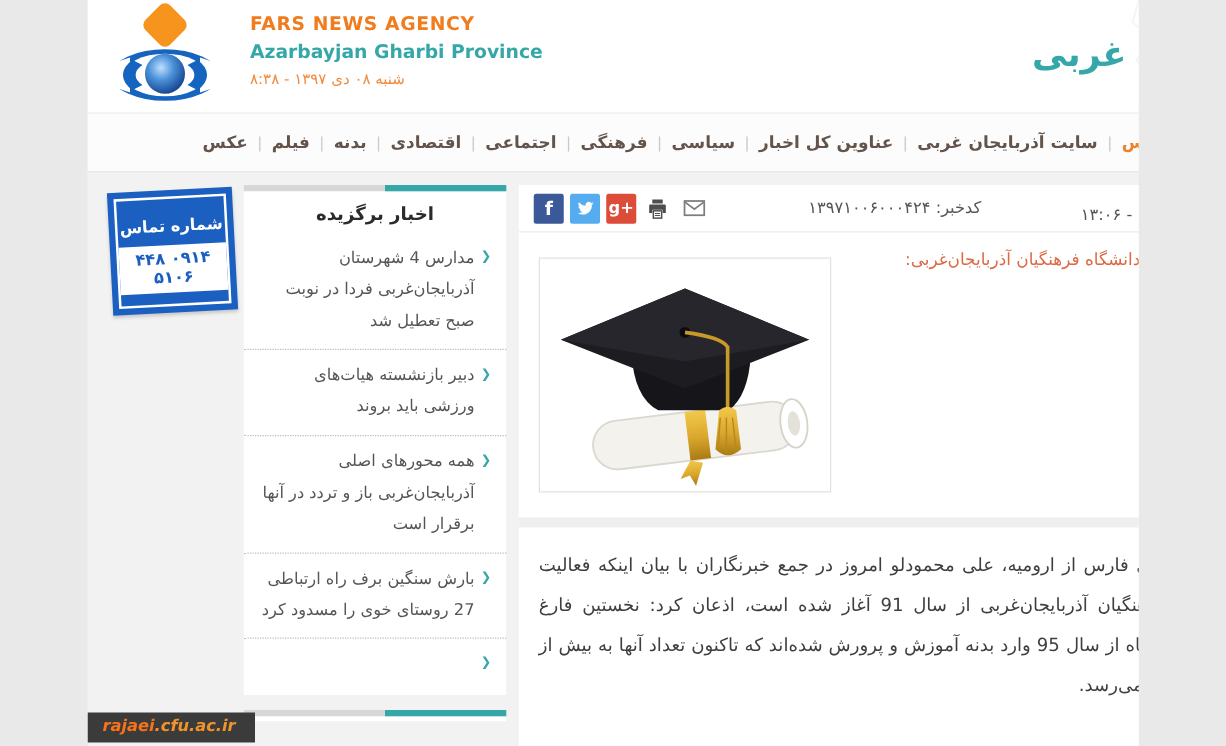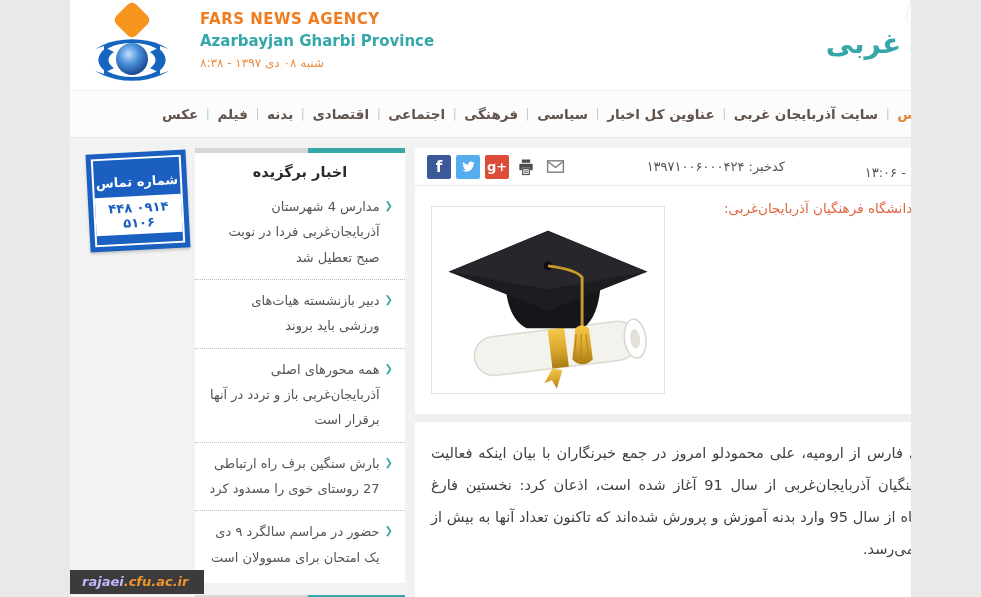--- a/index.html
+++ b/index.html
@@ -72,21 +72,21 @@
   .article-img-box { flex:none; width:234px; height:188px; border:1px solid #e2e2e2; background:#ffffff;
                      display:flex; align-items:center; justify-content:center; margin-top:6px; }
 
   .divider-band { height:8px; background:#efefef; }
   .article-body { padding:16px 16px 10px; }
   .article-body p { color:#3f3f3f; font-size:14.5px; line-height:2.2; direction:rtl; text-align:justify; margin-bottom:16px; }
 
   
   .footer-badge { position:absolute; left:0; top:570px; background:#3b3b3b; padding:4px 16px 5px 12px;
                   font-style:italic; font-weight:bold; font-size:13px; z-index:10; }
-  .footer-badge .w { color:#c4b5fd; }
+  .footer-badge .w { color:#f97316; }
   .footer-badge .o { color:#f0932a; }
 </style>
 </head>
 <body>
 
 <div class="page">
 
   <header class="header">
     <div class="logo">
       <svg width="110" height="86" viewBox="0 0 110 86">
@@ -166,21 +166,20 @@
       <div class="s-item">
         <span class="chev">❮</span>
         <span class="s-text">همه محورهای اصلی آذربایجان‌غربی باز و تردد در آنها برقرار است</span>
       </div>
       <div class="s-item">
         <span class="chev">❮</span>
         <span class="s-text">بارش سنگین برف راه ارتباطی 27 روستای خوی را مسدود کرد</span>
       </div>
       <div class="s-item">
         <span class="chev">❮</span>
-        <span class="s-text">حضور در مراسم سالگرد ۹ دی یک امتحان برای مسوولان است</span>
       </div>
     </section>
 
     <section class="side-section">
       <div class="side-strip">
           <div class="teal"></div>
         </div>
 
     </section>
 

